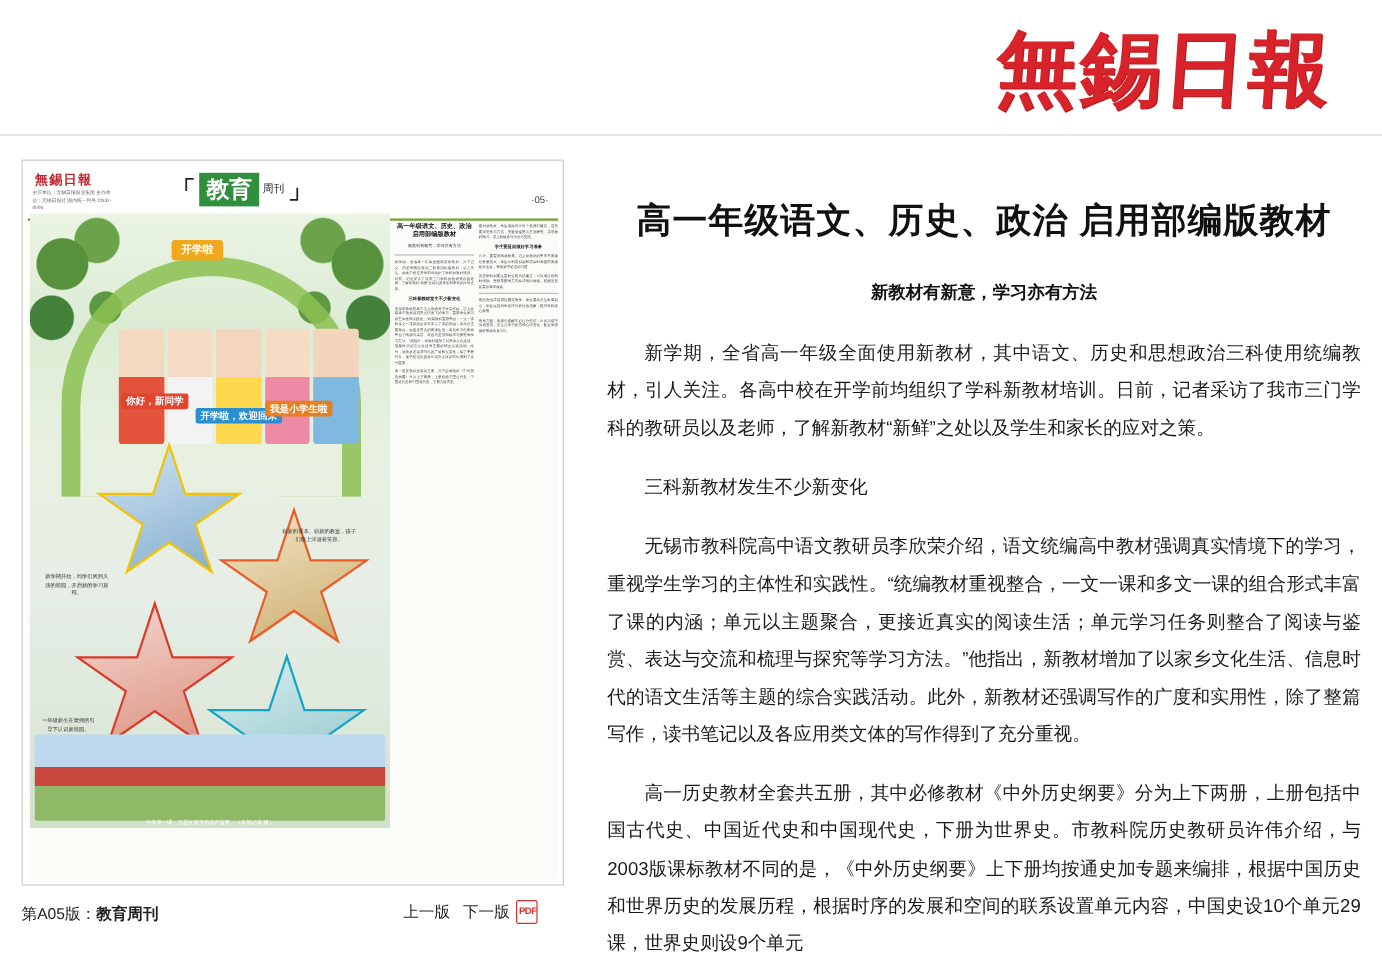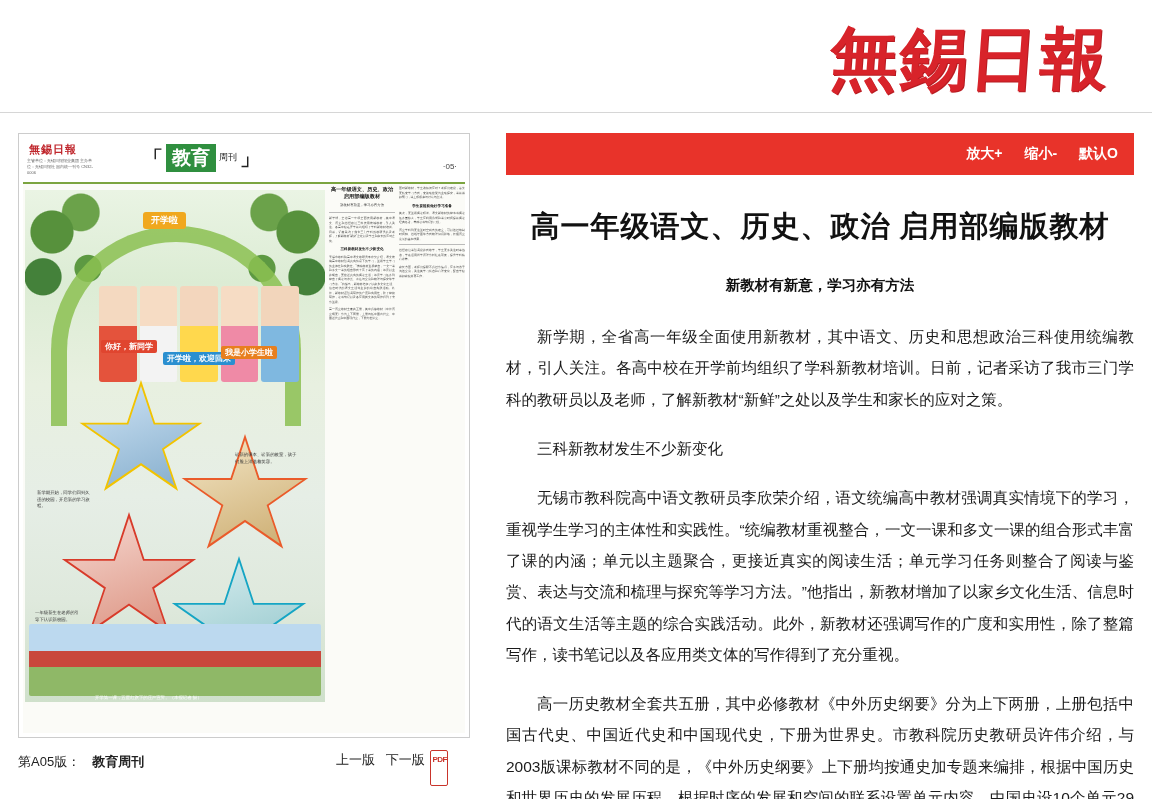--- a/index.html
+++ b/index.html
@@ -113,25 +113,26 @@
   }
   .pg-title-brk { font-size: 20px; color: #222; font-weight: bold; }
   .pg-title-sm { font-size: 9px; color: #222; line-height: 1.05; }
   .pg-num {
     position: absolute; right: 8px; top: 24px;
     font-size: 8px; color: #444;
   }
 
   
   .pg-photo {
-    position: absolute; top: 52px; left: 2px;
+    position: absolute; top: 40px; left: 2px;
     width: 300px; height: 512px;
     background:
       linear-gradient(to bottom, #eaf4e4 0%, #dcecd4 18%, #e8f0e0 38%, #e6eee6 60%, #dfe9dd 80%, #cfe0cb 100%);
     overflow: hidden;
+    text-align: center;
   }
   .pg-photo .tree-l, .pg-photo .tree-r {
     position: absolute; top: 0; width: 90px; height: 140px;
     background: radial-gradient(circle at 30% 30%, #57913c 0 18%, transparent 19%),
                 radial-gradient(circle at 62% 16%, #6ba24a 0 14%, transparent 15%),
                 radial-gradient(circle at 20% 62%, #44813a 0 16%, transparent 17%),
                 radial-gradient(circle at 70% 56%, #5d9942 0 13%, transparent 14%);
   }
   .pg-photo .tree-l { left: 0; }
   .pg-photo .tree-r { right: 0; transform: scaleX(-1); }
@@ -233,34 +234,33 @@
     margin-top: 13px;
     display: flex;
     align-items: center;
     height: 22px;
     position: relative;
     font-size: 13px;
     color: #222;
   }
   .paper-meta .edition {
     font-weight: bold;
-    margin-left: 12px;
   }
   .pager {
     position: absolute;
     left: 318px;
     top: 0;
     white-space: nowrap;
   }
   .pager a { color: #222; text-decoration: none; }
   .pdf-icon {
     position: absolute;
     left: 412px;
     top: -1px;
-    width: 18px; height: 36px;
+    width: 18px; height: 20px;
     background: #ffffff;
     border: 1px solid #c9342b;
     border-radius: 2px;
     color: #c9342b;
     font-size: 8px;
     font-weight: bold;
     text-align: right;
     line-height: 18px;
     letter-spacing: -0.5px;
   }
@@ -410,25 +410,20 @@
       <span class="pager">
         <a href="#">上一版</a>
         &nbsp;
         <a href="#">下一版</a>
       </span>
       <span class="pdf-icon">PDF</span>
     </div>
   </div>
 
   <div class="article-col">
-    <div class="redbar">
-      <span>放大+</span>
-      <span>缩小-</span>
-      <span>默认O</span>
-    </div>
 
     <h1 class="art-title">高一年级语文、历史、政治 启用部编版教材</h1>
     <div class="art-sub">新教材有新意，学习亦有方法</div>
 
     <div class="art-body">
       <p>新学期，全省高一年级全面使用新教材，其中语文、历史和思想政治三科使用统编教材，引人关注。各高中校在开学前均组织了学科新教材培训。日前，记者采访了我市三门学科的教研员以及老师，了解新教材“新鲜”之处以及学生和家长的应对之策。</p>
       <p class="sec">三科新教材发生不少新变化</p>
       <p>无锡市教科院高中语文教研员李欣荣介绍，语文统编高中教材强调真实情境下的学习，重视学生学习的主体性和实践性。“统编教材重视整合，一文一课和多文一课的组合形式丰富了课的内涵；单元以主题聚合，更接近真实的阅读生活；单元学习任务则整合了阅读与鉴赏、表达与交流和梳理与探究等学习方法。”他指出，新教材增加了以家乡文化生活、信息时代的语文生活等主题的综合实践活动。此外，新教材还强调写作的广度和实用性，除了整篇写作，读书笔记以及各应用类文体的写作得到了充分重视。</p>
       <p>高一历史教材全套共五册，其中必修教材《中外历史纲要》分为上下两册，上册包括中国古代史、中国近代史和中国现代史，下册为世界史。市教科院历史教研员许伟介绍，与2003版课标教材不同的是，《中外历史纲要》上下册均按通史加专题来编排，根据中国历史和世界历史的发展历程，根据时序的发展和空间的联系设置单元内容，中国史设10个单元29课，世界史则设9个单元</p>
     </div>

